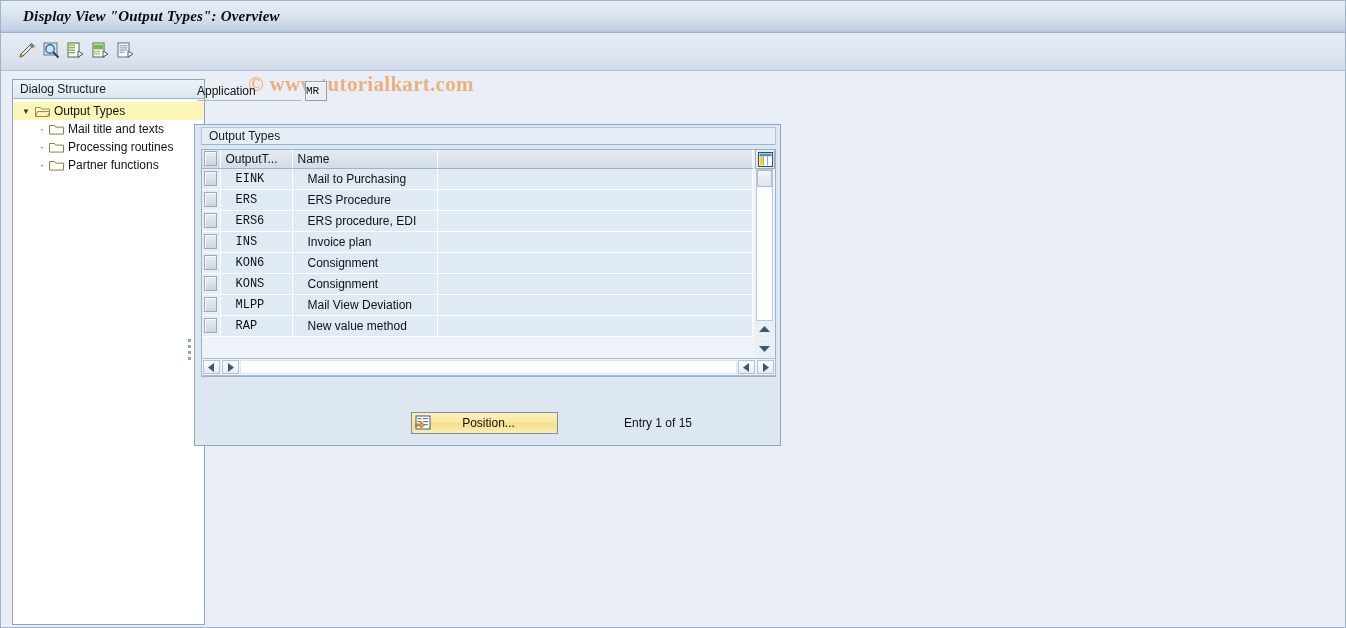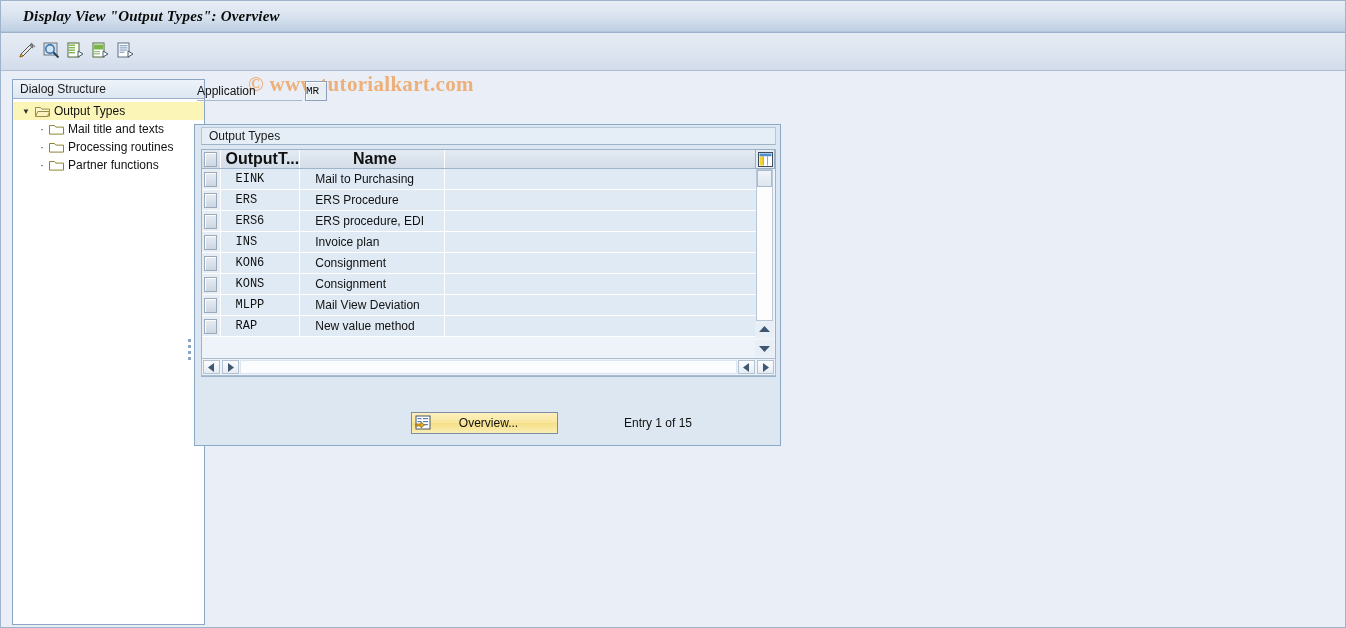--- a/index.html
+++ b/index.html
@@ -145,22 +145,22 @@
     border: 1px solid #9bb2cb;
     box-sizing: border-box;
   }
   table.grid { border-collapse: collapse; table-layout: fixed; }
   .grid td, .grid th { padding: 0; }
   .hdrrow th {
     height: 18px;
     background: linear-gradient(to bottom,#e3eaf2,#d3dde9);
     border-right: 1px solid #ffffff;
     border-bottom: 1px solid #9fb4ca;
-    font-weight: bold; font-size: 16px; color: #111;
-    text-align: center; padding-left: 5px;
+    font-weight: normal; font-size: 12px; color: #111;
+    text-align: left; padding-left: 5px;
     box-sizing: border-box;
   }
   .hdrrow th.selcol { width: 18px; padding: 0; }
   .selbtn {
     width: 13px; height: 15px; margin: 1px auto;
     background: linear-gradient(to bottom,#e8edf3,#ccd6e2);
     border: 1px solid #9aaabb;
     box-shadow: inset 1px 1px 0 #fdfdfe;
     box-sizing: border-box;
   }
@@ -471,21 +471,21 @@
         <svg width="18" height="18" viewBox="0 0 18 18">
           <rect x="2" y="2" width="14" height="13" fill="#ffffff" stroke="#44556b" stroke-width="1"></rect>
           <rect x="3.5" y="4" width="4" height="1.2" fill="#5b7fb0"></rect>
           <rect x="9" y="4" width="5" height="1.2" fill="#5b7fb0"></rect>
           <rect x="3.5" y="7" width="4" height="1.2" fill="#5b7fb0"></rect>
           <rect x="9" y="7" width="5" height="1.2" fill="#5b7fb0"></rect>
           <rect x="9" y="10" width="5" height="1.2" fill="#5b7fb0"></rect>
           <path d="M2 10 L7 10 L7 8 L10.5 11 L7 14 L7 12 L2 12 Z" fill="#f2b01c" stroke="#8a6410" stroke-width=".8"></path>
         </svg>
       </span>
-      <span class="plabel">Overview...</span>
+      <span class="plabel">Position...</span>
     </div>
     <div class="entrytxt" style="left:429px; top:291px;">Entry 1 of 15</div>
   </div>
 
   <div class="cfgicon">
     <svg width="15" height="15" viewBox="0 0 15 15">
       <rect x="0.5" y="0.5" width="14" height="14" fill="#ffffff" stroke="#3b4c61" stroke-width="1"></rect>
       <rect x="1.5" y="1.5" width="12" height="3" fill="#4f8fd0"></rect>
       <rect x="1.5" y="4.5" width="3.6" height="9" fill="#f5d431"></rect>
       <rect x="5.6" y="4.5" width="3.6" height="9" fill="#ffffff"></rect>

